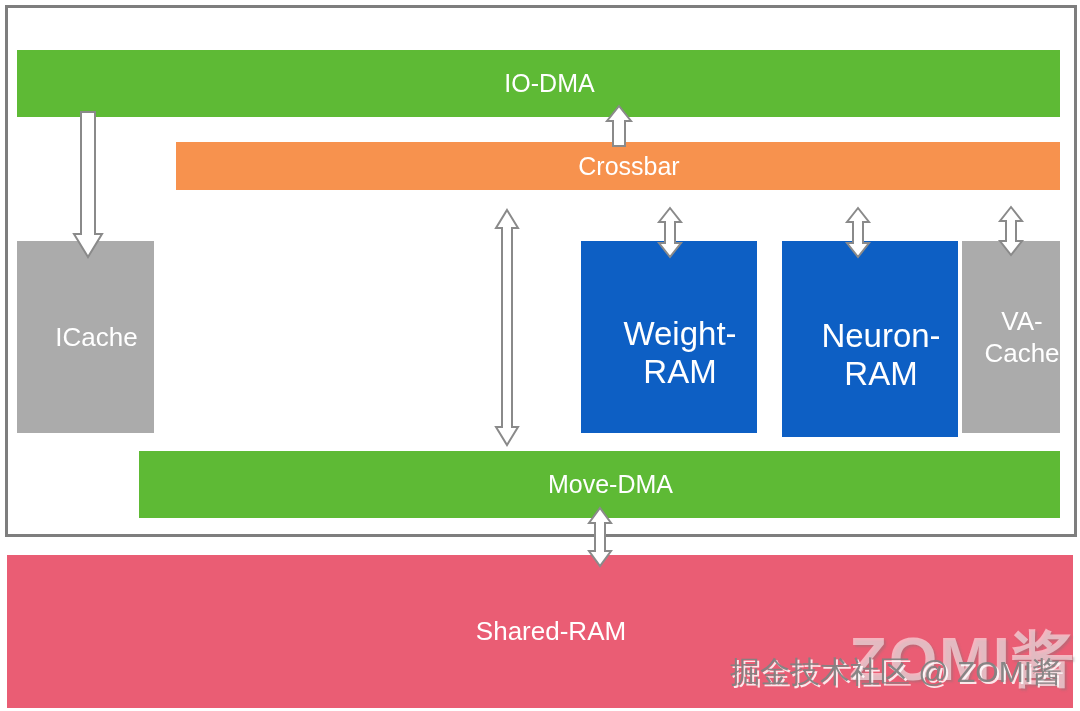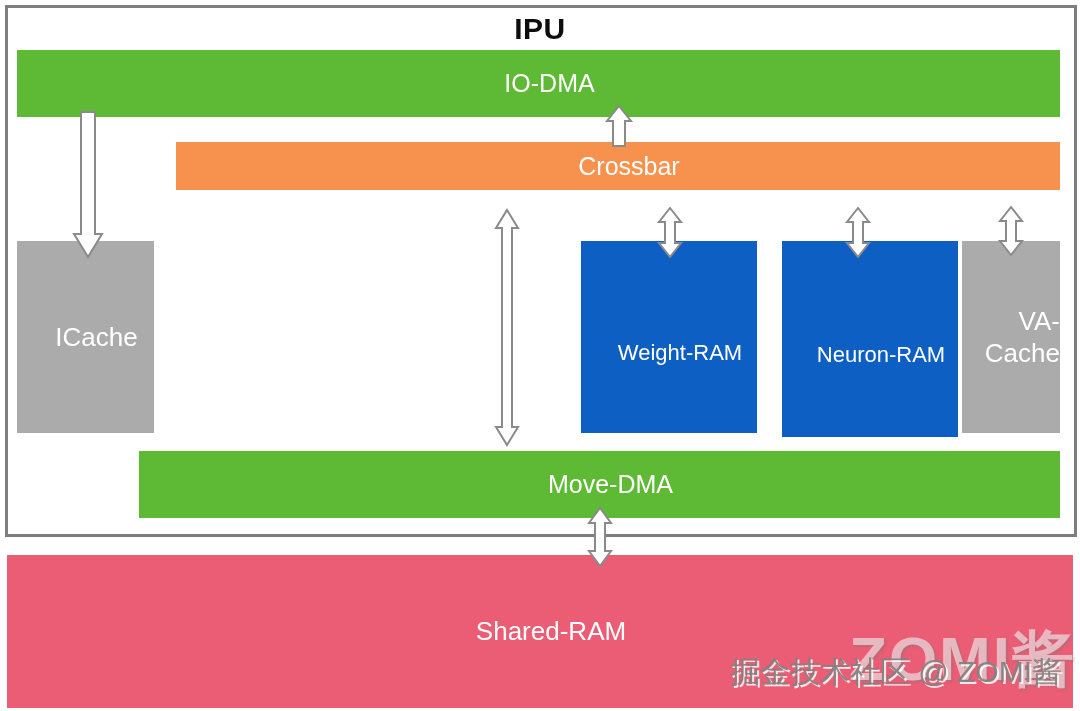--- a/index.html
+++ b/index.html
@@ -31,27 +31,27 @@
   .ipu-title{
     left:0;top:12px;width:1080px;
     text-align:center;
     font-size:30px;font-weight:bold;
     color:var(--title-text);
     letter-spacing:0.5px;
   }
   .block{
     display:flex;align-items:center;justify-content:center;
     color:var(--text-light);
-    text-align:right;
+    text-align:center;
     box-sizing:border-box;
     padding-left:22px;
   }
   .bar-label{font-size:25px;}
   .box-label{font-size:26px;}
-  .blue-label{font-size:22px;margin-top:32px;}
+  .blue-label{font-size:33px;margin-top:32px;}
   .io-dma{left:17px;top:50px;width:1043px;height:67px;background:var(--green);}
   .crossbar{left:176px;top:142px;width:884px;height:48px;background:var(--orange);}
   .icache{left:17px;top:241px;width:137px;height:192px;background:var(--gray-block);}
   .gpr{left:170px;top:241px;width:125px;height:192px;background:var(--gray-block);}
   .sreg{left:307px;top:241px;width:125px;height:192px;background:var(--gray-block);}
   .weight{left:581px;top:241px;width:176px;height:192px;background:var(--blue);}
   .neuron{left:782px;top:241px;width:176px;height:196px;background:var(--blue);}
   .va{left:962px;top:241px;width:98px;height:192px;background:var(--gray-block);line-height:1.25;}
   .move-dma{left:139px;top:451px;width:921px;height:67px;background:var(--green);}
   .shared{left:7px;top:555px;width:1066px;height:153px;background:var(--pink);}
@@ -83,21 +83,20 @@
     text-shadow:2px 2px 0 rgba(255,255,255,0.85);
     white-space:nowrap;
   }
 </style>
 </head>
 <body>
 
 <div id="canvas">
 
   <div class="abs ipu-box"></div>
-  <div class="abs ipu-title">IPU</div>
 
   <div class="abs block io-dma">
     <span class="bar-label">IO-DMA</span>
   </div>
 
   <div class="abs block crossbar">
     <span class="bar-label">Crossbar</span>
   </div>
 
   <div class="abs block icache">

